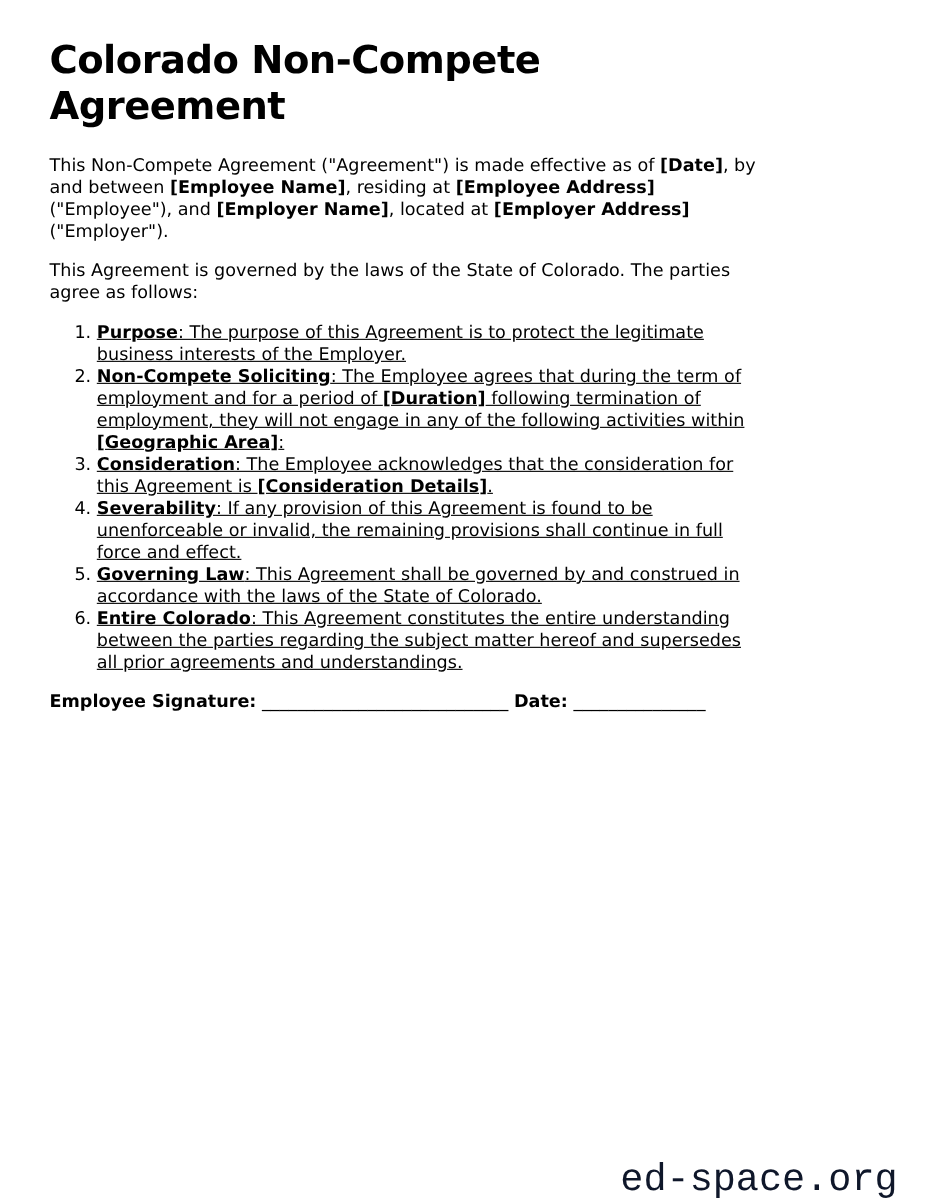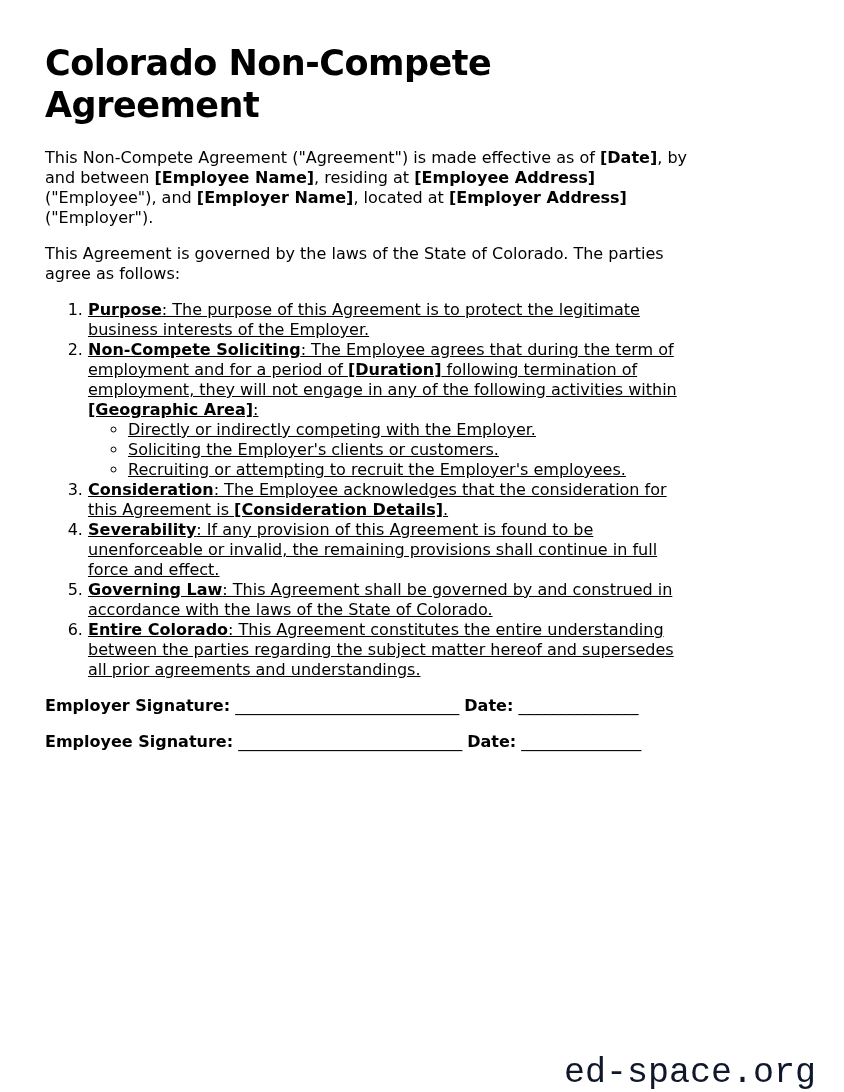--- a/index.html
+++ b/index.html
@@ -11,24 +11,23 @@
     width: 844px;
     height: 1092px;
     position: relative;
     overflow: hidden;
     color: #000000;
     font-family: "DejaVu Sans", "Liberation Sans", sans-serif;
     font-size: 16px;
     line-height: 20px;
   }
   .page {
-    padding: 22px 43px 0 45px;
+    padding: 34px 43px 0 45px;
     box-sizing: border-box;
     width: 732px;
-    margin-top: 20px;
   }
   h1.doc-title {
     font-size: 35px;
     line-height: 42px;
     font-weight: bold;
     letter-spacing: -0.5px;
     margin: 0 0 22px 0;
   }
   p {
     margin: 0 0 16px 0;
@@ -76,39 +75,28 @@
   <h1 class="doc-title">Colorado Non-Compete Agreement</h1>
 
   <p><span>This Non-Compete Agreement ("Agreement") is made effective as of </span><span class="b">[Date]</span><span>, by and between </span><span class="b">[Employee Name]</span><span>, residing at </span><span class="b">[Employee Address]</span><span> ("Employee"), and </span><span class="b">[Employer Name]</span><span>, located at </span><span class="b">[Employer Address]</span><span> ("Employer").</span></p>
 
   <p><span>This Agreement is governed by the laws of the State of Colorado. The parties agree as follows:</span></p>
 
   <ol class="clauses">
     <li><span class="b">Purpose</span><span>: The purpose of this Agreement is to protect the legitimate business interests of the Employer.</span></li>
     <li>
       <span><span class="b">Non-Compete Soliciting</span><span>: The Employee agrees that during the term of employment and for a period of </span><span class="b">[Duration]</span><span> following termination of employment, they will not engage in any of the following activities within </span><span class="b">[Geographic Area]</span><span>:</span></span>
-      <ul class="subitems">
-        <li>Directly or indirectly competing with the Employer.</li>
-        <li>Soliciting the Employer's clients or customers.</li>
-        <li>Recruiting or attempting to recruit the Employer's employees.</li>
-      </ul>
     </li>
     <li><span class="b">Consideration</span><span>: The Employee acknowledges that the consideration for this Agreement is </span><span class="b">[Consideration Details]</span><span>.</span></li>
     <li><span class="b">Severability</span><span>: If any provision of this Agreement is found to be unenforceable or invalid, the remaining provisions shall continue in full force and effect.</span></li>
     <li><span class="b">Governing Law</span><span>: This Agreement shall be governed by and construed in accordance with the laws of the State of Colorado.</span></li>
     <li><span class="b">Entire Colorado</span><span>: This Agreement constitutes the entire understanding between the parties regarding the subject matter hereof and supersedes all prior agreements and understandings.</span></li>
   </ol>
 
 
-  <p class="sig-row">
-    <span class="b">Employer Signature:</span>
-    <span>____________________________</span>
-    <span class="b">Date:</span>
-    <span>_______________</span>
-  </p>
 
   <p class="sig-row">
     <span class="b">Employee Signature:</span>
     <span>____________________________</span>
     <span class="b">Date:</span>
     <span>_______________</span>
   </p>
 
 </div>
 

